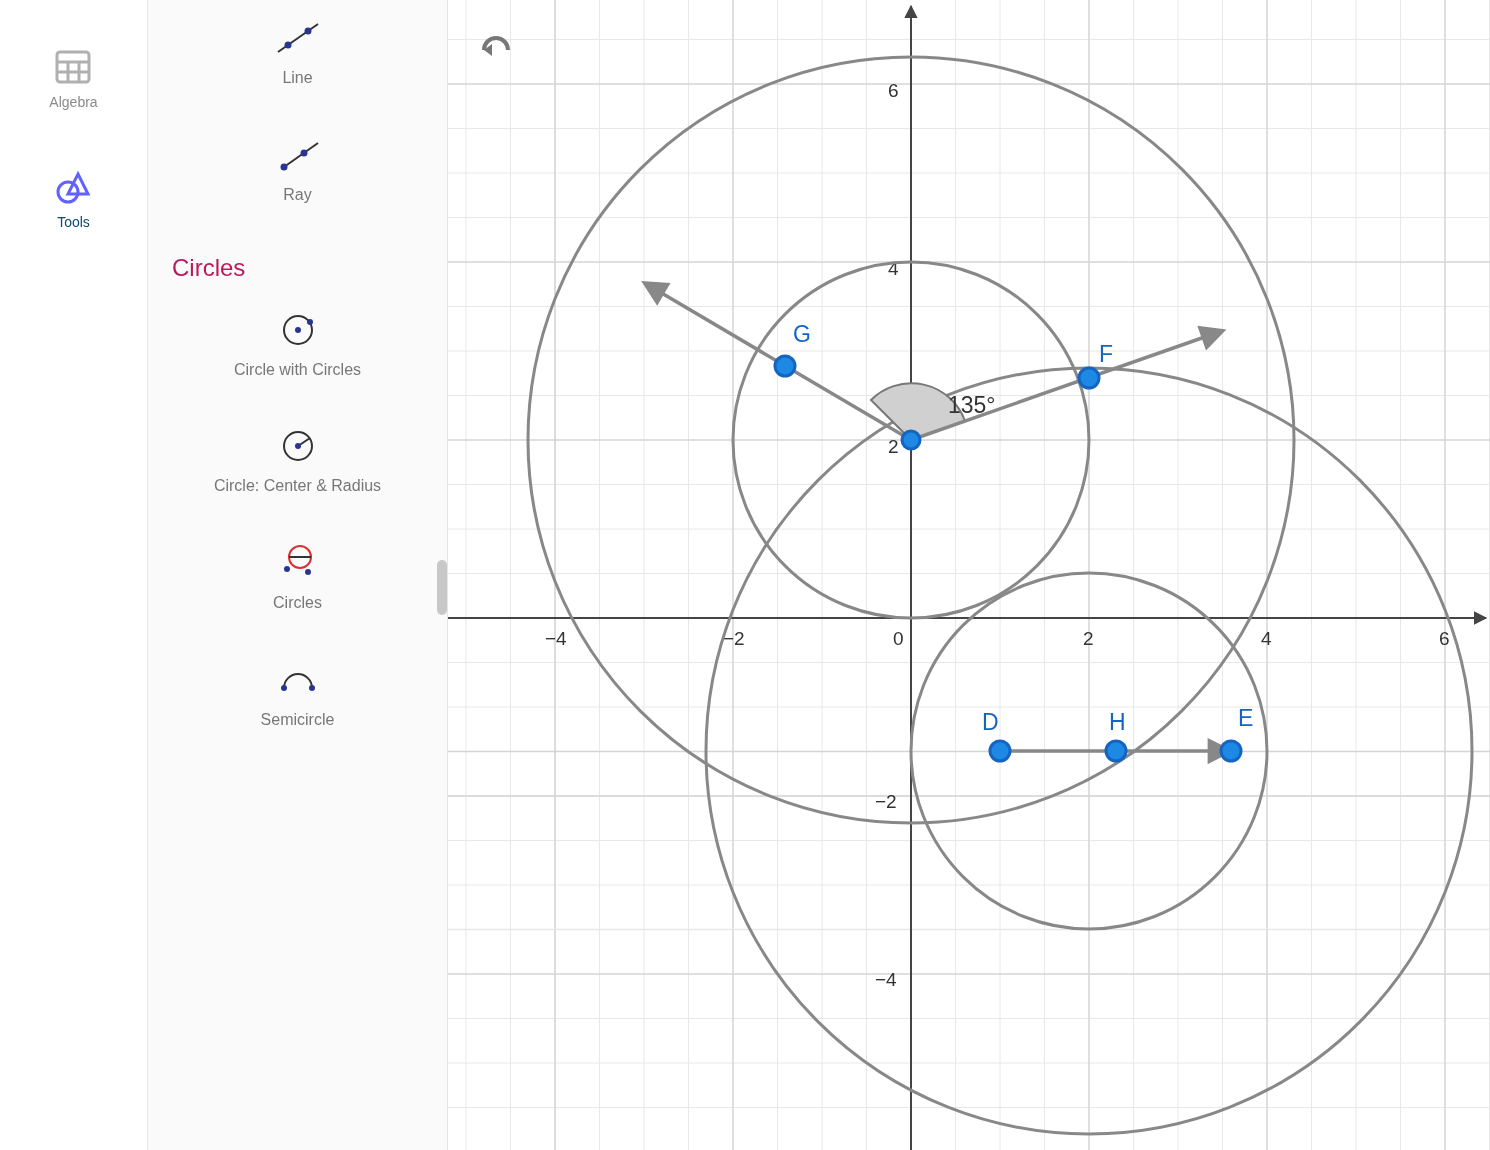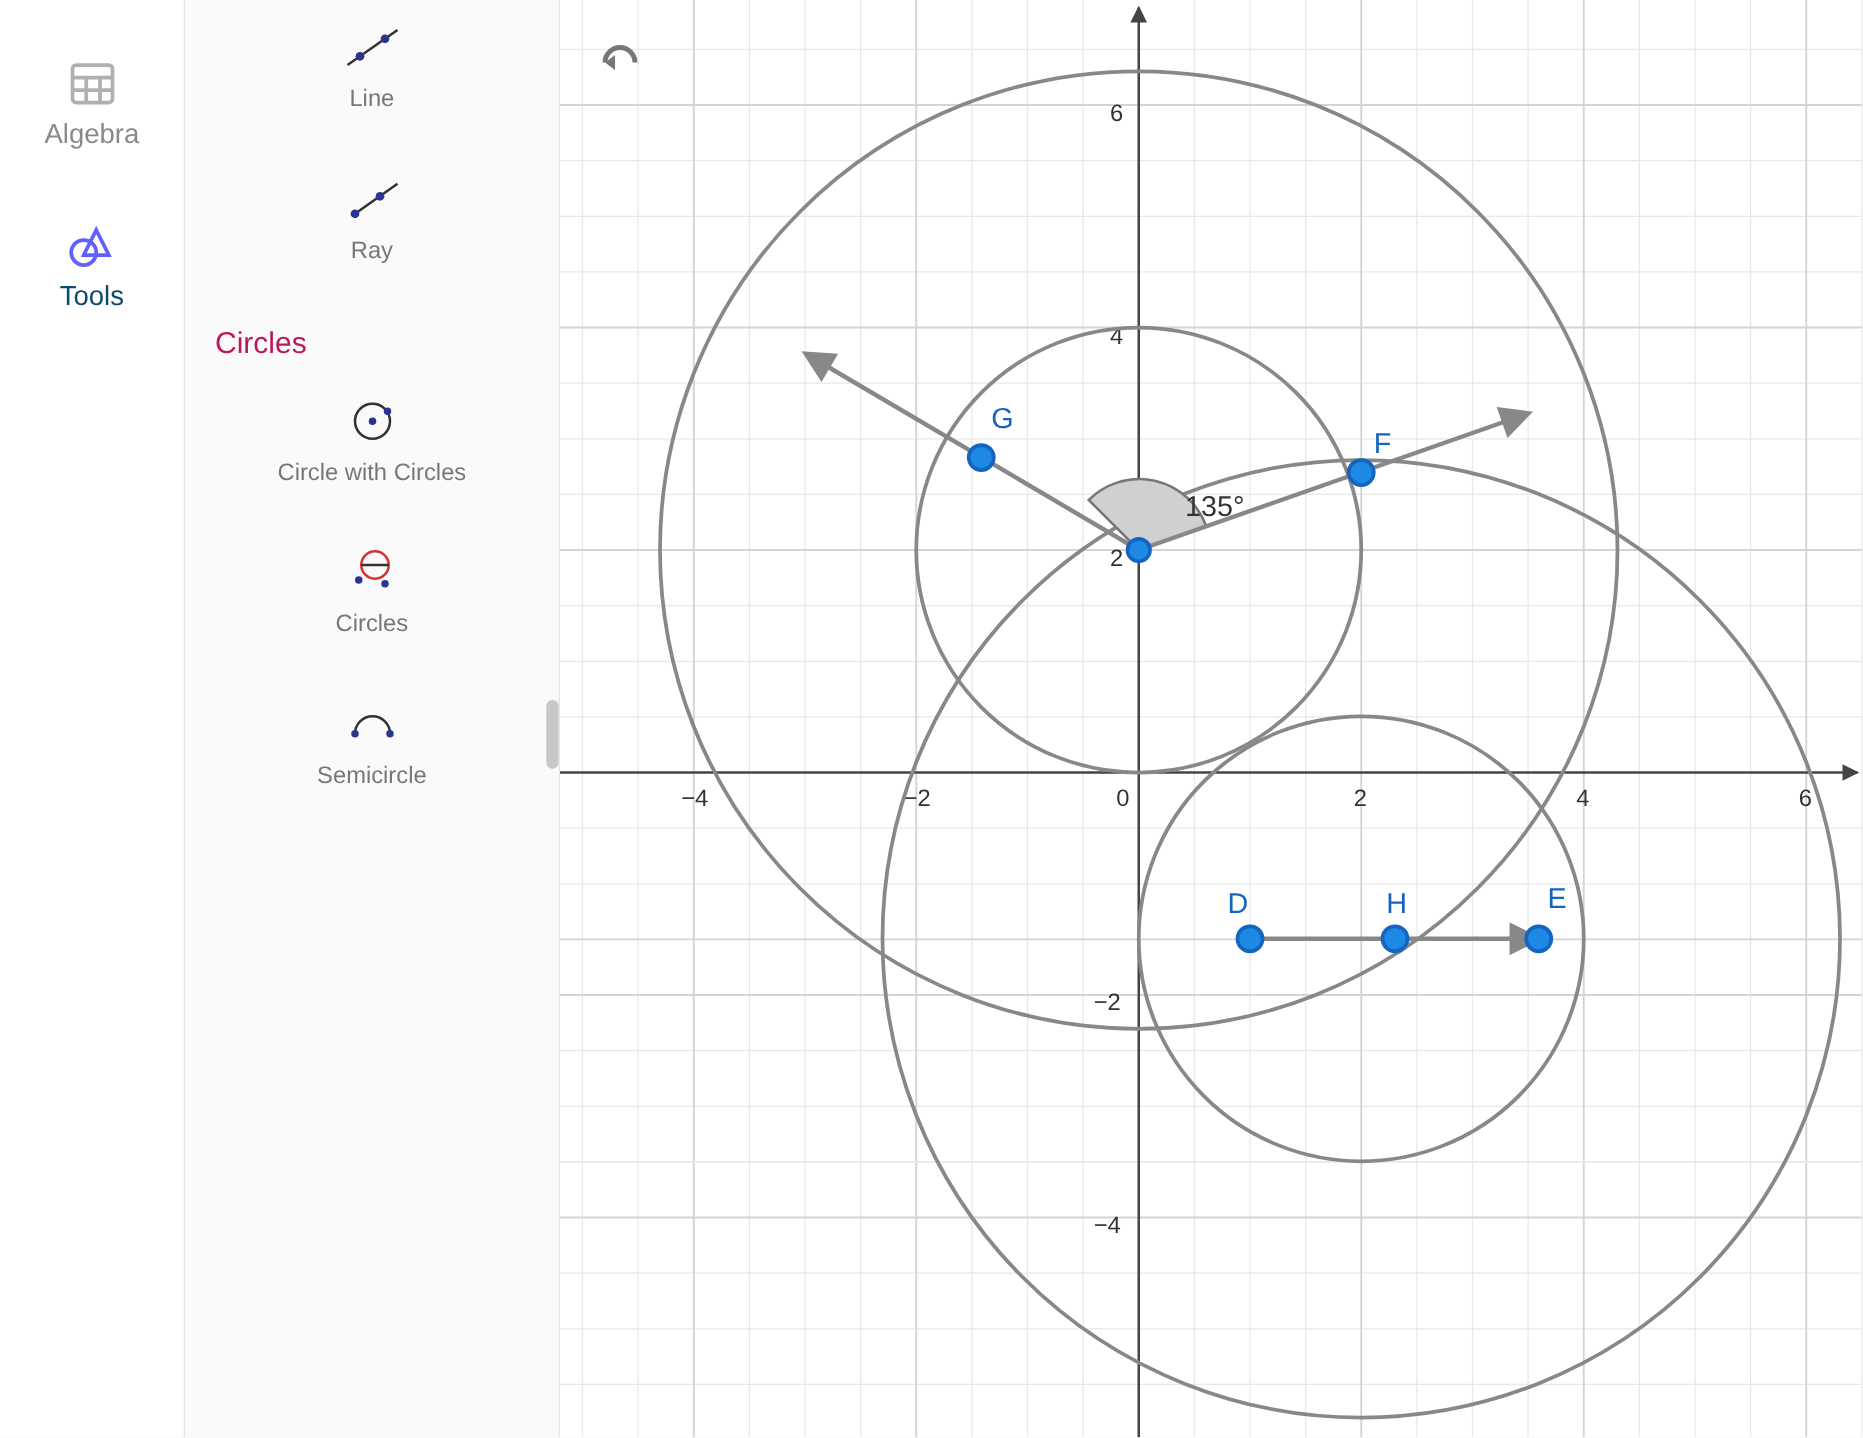--- a/index.html
+++ b/index.html
@@ -1,26 +1,26 @@
 <!DOCTYPE html>
 <html><head>
 <meta charset="utf-8">
 <style>
 * { box-sizing: border-box; margin: 0; padding: 0; }
 body { font-family: Arial, Helvetica, sans-serif; background: #f5f5f5; width: 1490px; height: 1150px; overflow: hidden; display: flex; transform-origin: top left; }
 
 .left-rail { width: 148px; background: #fff; border-right: 1px solid #e5e5e5; display: flex; flex-direction: column; align-items: center; padding-top: 50px; }
 .rail-btn { display: flex; flex-direction: column; align-items: center; gap: 10px; margin-bottom: 60px; cursor: pointer; color: #8a8a8a; }
 .rail-btn.active { color: #0c4a6e; }
-.rail-label { font-size: 22px; }
+.rail-label { font-size: 14px; }
 
 .tool-panel { width: 300px; background: #fafafa; border-right: 1px solid #e5e5e5; padding: 20px 24px; overflow-y: hidden; position: relative; }
 .tool-item { display: flex; flex-direction: column; align-items: center; margin-bottom: 48px; cursor: pointer; }
 .tool-icon { width: 48px; height: 36px; margin-bottom: 12px; }
-.tool-label { color: #777; font-size: 19px; text-align: right; line-height: 1.3; }
+.tool-label { color: #777; font-size: 16px; text-align: right; line-height: 1.3; }
 .section-header { color: #be185d; font-size: 24px; margin: 10px 0 30px 0; }
 .scroll-thumb { position: absolute; right: 0; top: 560px; width: 10px; height: 55px; background: #c8c8c8; border-radius: 5px; }
 
 .canvas-wrap { flex: 1; position: relative; background: #fff; }
 .undo-btn { position: absolute; top: 32px; left: 30px; cursor: pointer; }
 svg.graph { display: block; }
 .pt-label { font-size: 23px; fill: #1565c0; font-family: Arial; }
 .axis-label { font-size: 19px; fill: #333; }
 </style>
 </head>
@@ -66,20 +66,28 @@
 
   <div class="section-header">Circles</div>
 
   <div class="tool-item">
     <svg class="tool-icon" viewBox="0 0 48 36">
         <circle cx="24" cy="18" r="14" fill="none" stroke="#333" stroke-width="2"></circle>
         <circle cx="24" cy="18" r="3" fill="#29358f"></circle>
         <circle cx="36" cy="10" r="3" fill="#29358f"></circle>
       </svg>
     <span class="tool-label">Circle with Circles</span>
+  </div>
+  <div class="tool-item">
+    <svg class="tool-icon" viewBox="0 0 48 36">
+        <circle cx="24" cy="18" r="14" fill="none" stroke="#333" stroke-width="2"></circle>
+        <line x1="24" y1="18" x2="36" y2="10" stroke="#333" stroke-width="2"></line>
+        <circle cx="24" cy="18" r="3" fill="#29358f"></circle>
+      </svg>
+    <span class="tool-label">Circle: Center &amp; Radius</span>
   </div>
   <div class="tool-item">
     <svg class="tool-icon" viewBox="0 0 48 36">
         <circle cx="26" cy="12" r="11" fill="none" stroke="#d93030" stroke-width="2"></circle>
         <line x1="15" y1="12" x2="37" y2="12" stroke="#333" stroke-width="2"></line>
         <circle cx="13" cy="24" r="3" fill="#29358f"></circle>
         <circle cx="34" cy="27" r="3" fill="#29358f"></circle>
       </svg>
     <span class="tool-label">Circles</span>
   </div>

